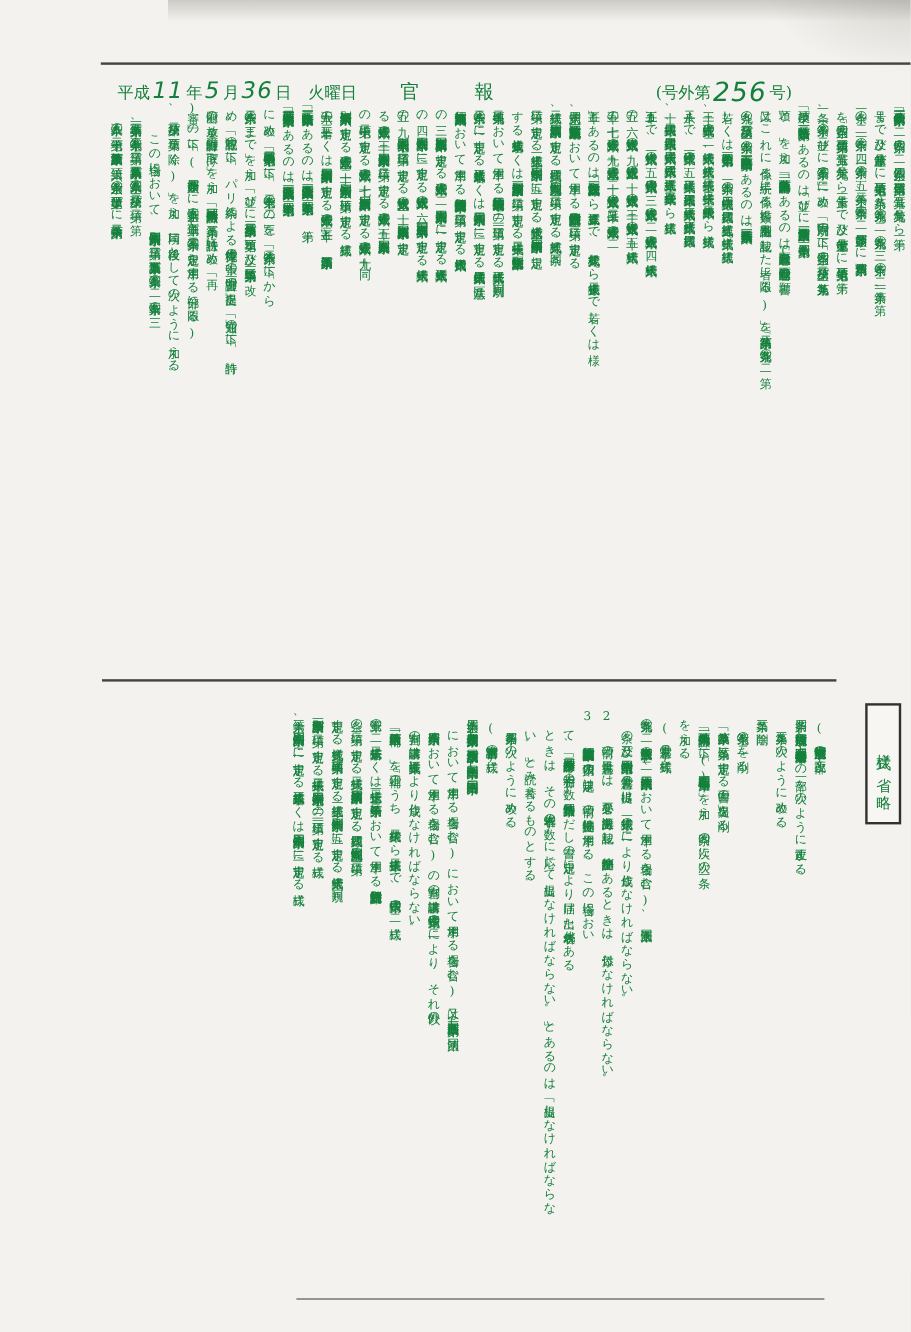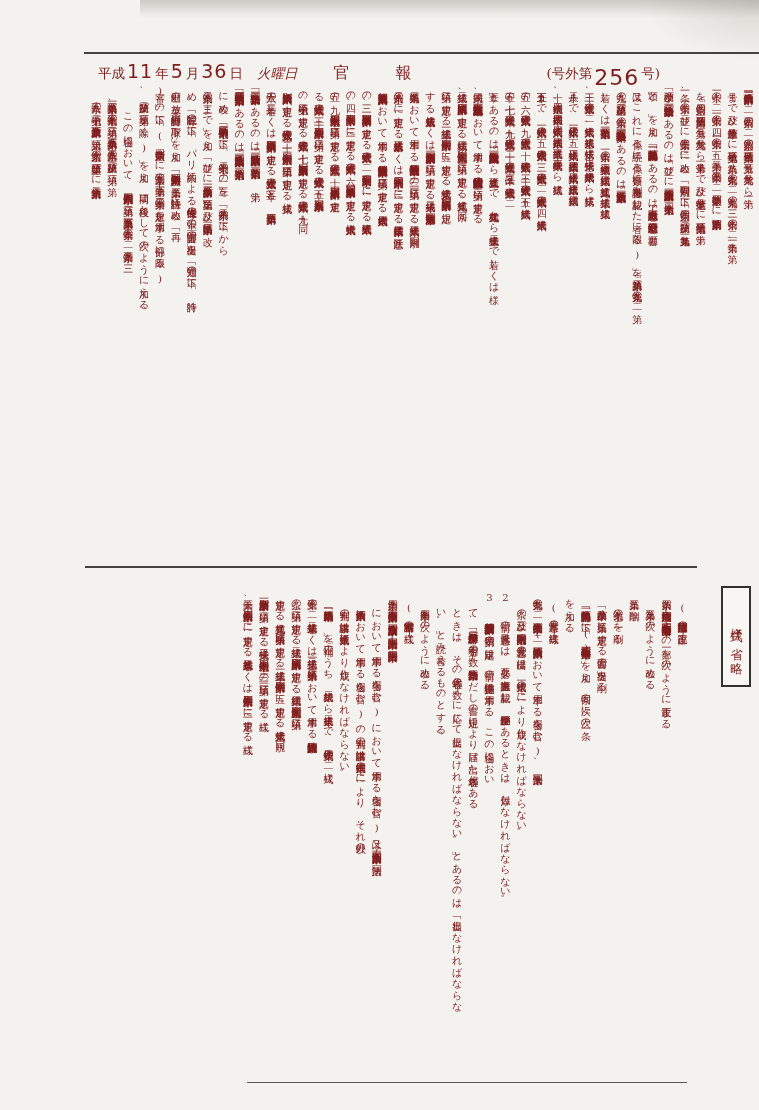--- a/index.html
+++ b/index.html
@@ -1,40 +1,40 @@
 <!DOCTYPE html>
 <html><head>
 <meta charset="utf-8">
 <style>
   html,body { margin:0; padding:0; background:#e8e7e2; }
   .page {
     position:relative; width:759px; height:1110px;
     background:#f3f2ee;
     font-family:"DejaVu Serif", serif;
-    color:#7f1d1d; overflow:hidden;
+    color:#15803d; overflow:hidden;
   }
   .shade-top {
     position:absolute; top:0; left:140px; right:0; height:18px;
     background:linear-gradient(to bottom, rgba(150,148,140,.42), rgba(150,148,140,0));
     pointer-events:none;
   }
   .shade-corner {
     position:absolute; top:0; right:0; width:120px; height:60px;
     background:radial-gradient(ellipse at top right, rgba(140,138,130,.28), rgba(140,138,130,0) 70%);
     pointer-events:none;
   }
   .dateline {
     position:absolute; left:98px; top:24px; width:562px;
     display:flex; align-items:baseline; white-space:pre;
   }
   .kj  { font-size:13.5px; }
-  .num { font-family:"DejaVu Sans", sans-serif; font-size:19px; letter-spacing:1px; padding:0 2px; }
-  .weekday { font-size:13.5px; margin-left:14px;font-style:italic; }
+  .num { font-family:"DejaVu Sans", sans-serif; font-size:19px; letter-spacing:1px; padding:0 2px;font-style:italic; }
+  .weekday { font-size:13.5px; margin-left:14px; }
   .kanpo { font-size:16px; margin-left:36px; letter-spacing:46px; margin-right:-46px; }
-  .issue { margin-left:auto; display:flex; align-items:flex-start;margin-top:41px; }
+  .issue { margin-left:auto; display:flex; align-items:center;margin-top:41px; }
   .issue .num { font-size:22px; }
   .rule { position:absolute; background:#45433e; }
   .rule-header { left:84px; top:52px; width:675px; height:2px; }
   .rule-divider { left:85px; top:566px; width:612px; height:2px; }
   .rule-bottom { left:247px; top:1082px; width:440px; height:1px; background:#5a5852; }
   .vcols {
     position:absolute;
     writing-mode:vertical-rl; text-orientation:upright;
     white-space:pre;
   }

